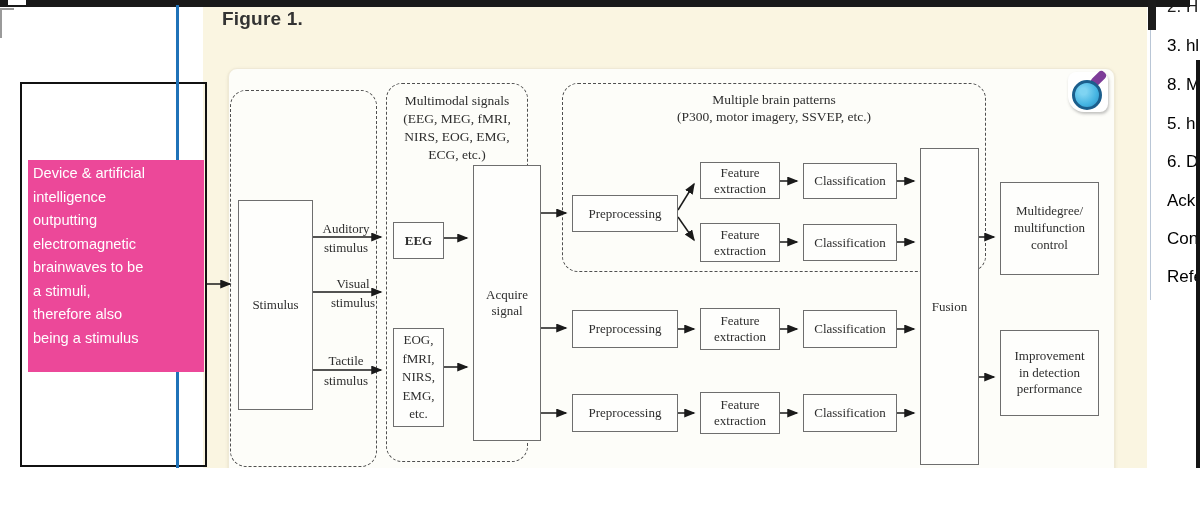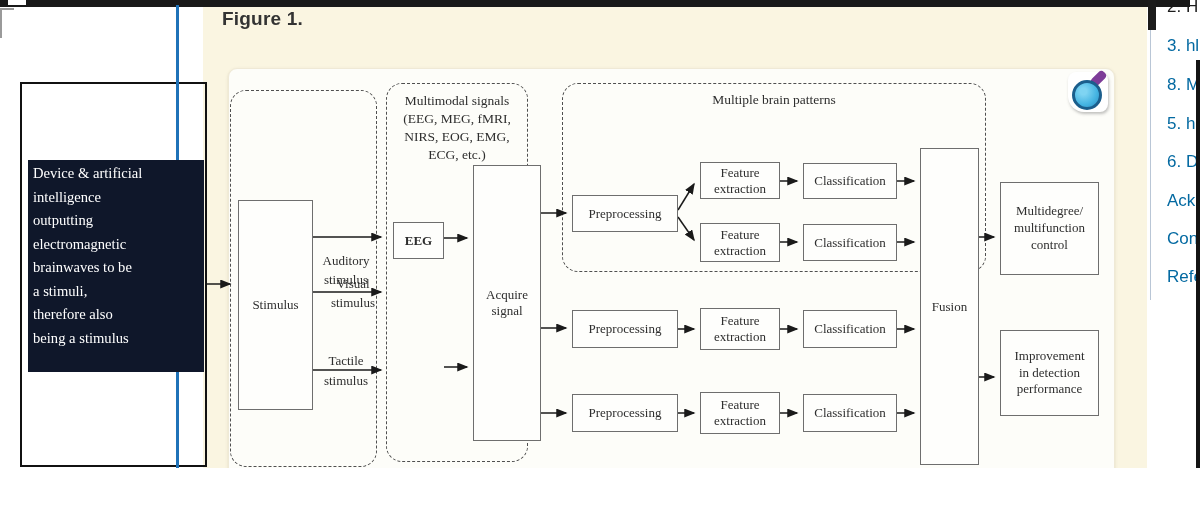--- a/index.html
+++ b/index.html
@@ -14,21 +14,21 @@
   .corner-brkt-h{position:absolute;left:0;top:8px;width:14px;height:2px;background:#9a9a9a;}
   .bl-tab{position:absolute;left:0;top:497px;width:16px;height:21px;background:#f1f1f1;border:1px solid #b5b5b5;border-left:none;border-radius:0 3px 3px 0;z-index:41;}
   .br-notch{position:absolute;left:1187px;top:504px;width:13px;height:24px;background:#ffffff;border-top:1px solid #cccccc;border-left:1px solid #cccccc;border-radius:3px 0 0 0;z-index:41;}
   
   .cream{position:absolute;left:203px;top:5px;width:944px;height:523px;background:#faf5e1;}
   .figure-label{position:absolute;left:222px;top:8px;font-size:19px;font-weight:600;color:#333333;letter-spacing:.2px;}
   .panel{position:absolute;left:228px;top:68px;width:885px;height:408px;background:#fdfdf9;border:1px solid #efe9d6;border-radius:9px;box-shadow:0 1px 3px rgba(170,160,130,.30);}
   
   .side-divider{position:absolute;left:1150px;top:28px;width:1px;height:272px;background:#b9c6d6;}
   .scroll-thumb{position:absolute;left:1148px;top:0;width:8px;height:30px;background:#1b1b1b;z-index:39;}
-  .nav-item{position:absolute;left:1167px;font-size:17px;color:#0369a1;white-space:nowrap;cursor:pointer;}
+  .nav-item{position:absolute;left:1167px;font-size:17px;color:#000000;white-space:nowrap;cursor:pointer;}
   .nav-item.current{color:#1c1c1c;}
   
   .dashed{position:absolute;border:1.6px dashed #4f4f4f;border-radius:16px;box-sizing:border-box;}
   .box{position:absolute;background:#fefefc;border:1.4px solid #6e6e6e;color:#2e2e2e;
        font-family:"Liberation Serif",serif;font-size:13px;line-height:1.22;
        display:flex;flex-direction:column;align-items:center;justify-content:center;
        text-align:center;box-sizing:border-box;z-index:6;}
   .dtitle{position:absolute;font-family:"Liberation Serif",serif;font-size:13.5px;color:#2e2e2e;
           text-align:center;line-height:18px;z-index:3;}
   .flowlabel{position:absolute;font-family:"Liberation Serif",serif;font-size:13px;color:#2e2e2e;
@@ -37,22 +37,22 @@
   
   .zoom-badge{position:absolute;left:1068px;top:72px;width:40px;height:40px;background:#ffffff;
               border-radius:8px 8px 8px 16px;box-shadow:1px 2px 3px rgba(120,120,120,.45);z-index:8;cursor:pointer;}
   .lens{position:absolute;left:4px;top:8px;width:24px;height:24px;border-radius:50%;
         background:radial-gradient(circle at 35% 35%, #7fd4f2 15%, #45b4e2 60%, #2a8cc0 100%);
         border:3px solid #1b5e8c;}
   .handle{position:absolute;left:26px;top:-2px;width:9px;height:17px;background:#7d3c98;border-radius:4px;transform:rotate(45deg);}
   
   .outer-note-box{position:absolute;left:20px;top:82px;width:187px;height:385px;border:2px solid #111111;box-sizing:border-box;background:transparent;z-index:10;}
   .blue-line{position:absolute;left:176px;top:5px;width:3px;height:514px;background:#1f72b8;z-index:11;}
-  .note{position:absolute;left:28px;top:160px;width:176px;height:212px;background:#0f172a;color:#ffffff;
-        font-family:Liberation Serif, serif;font-size:14.6px;line-height:23.5px;
+  .note{position:absolute;left:28px;top:160px;width:176px;height:212px;background:#ec4899;color:#ffffff;
+        font-family:Liberation Sans, sans-serif;font-size:14.6px;line-height:23.5px;
         padding:2px 0 0 5px;box-sizing:border-box;z-index:12;white-space:nowrap;overflow:hidden;}
 </style>
 </head>
 <body>
 
 <div id="stage">
 
   <div class="cream"></div>
 
   <div class="figure-label">Figure 1.</div>
@@ -64,20 +64,21 @@
   <div class="dashed" style="left:562px;top:83px;width:424px;height:189px;"></div>
 
   <div class="dtitle" style="left:389px;top:92px;width:136px;">
     <div>Multimodal signals</div>
     <div>(EEG, MEG, fMRI,</div>
     <div>NIRS, EOG, EMG,</div>
     <div>ECG, etc.)</div>
   </div>
   <div class="dtitle" style="left:562px;top:91px;width:424px;line-height:17px;">
     <div>Multiple brain patterns</div>
+    <div>(P300, motor imagery, SSVEP, etc.)</div>
   </div>
 
   <svg class="arrow-layer" width="1200" height="528">
     <defs>
       <marker id="ah" markerWidth="9" markerHeight="8" refX="6.5" refY="3" orient="auto">
         <path d="M0,0 L7.5,3 L0,6 z" fill="#1a1a1a"></path>
       </marker>
     </defs>
     <g stroke="#1a1a1a" stroke-width="1.5" fill="none">
       <line x1="205" y1="284" x2="230" y2="284" marker-end="url(#ah)"></line>
@@ -103,35 +104,42 @@
       <line x1="897" y1="413" x2="914" y2="413" marker-end="url(#ah)"></line>
       <line x1="979" y1="237" x2="994" y2="237" marker-end="url(#ah)"></line>
       <line x1="979" y1="377" x2="994" y2="377" marker-end="url(#ah)"></line>
     </g>
   </svg>
 
   <div class="box" style="left:238px;top:200px;width:75px;height:210px;">
     <span>Stimulus</span>
   </div>
 
-  <div class="flowlabel" style="left:312px;top:221px;width:68px;margin-top:32px;">
+  <div class="flowlabel" style="left:312px;top:221px;width:68px;">
     <div>Auditory</div>
     <div style="margin-top:3px;">stimulus</div>
   </div>
   <div class="flowlabel" style="left:312px;top:276px;width:68px;margin-left:7px;">
     <div>Visual</div>
     <div style="margin-top:3px;">stimulus</div>
   </div>
   <div class="flowlabel" style="left:312px;top:353px;width:68px;">
     <div>Tactile</div>
     <div style="margin-top:4px;">stimulus</div>
   </div>
 
   <div class="box" style="left:393px;top:222px;width:51px;height:37px;font-weight:600;">
     <span>EEG</span>
+  </div>
+  <div class="box" style="left:393px;top:328px;width:51px;height:99px;line-height:1.42;">
+    <div>EOG,</div>
+    <div>fMRI,</div>
+    <div>NIRS,</div>
+    <div>EMG,</div>
+    <div>etc.</div>
   </div>
   <div class="box" style="left:473px;top:165px;width:68px;height:276px;">
     <div>Acquire</div>
     <div>signal</div>
   </div>
 
   <div class="box" style="left:572px;top:195px;width:106px;height:37px;">
     <span>Preprocessing</span>
   </div>
   <div class="box" style="left:700px;top:162px;width:80px;height:37px;">

